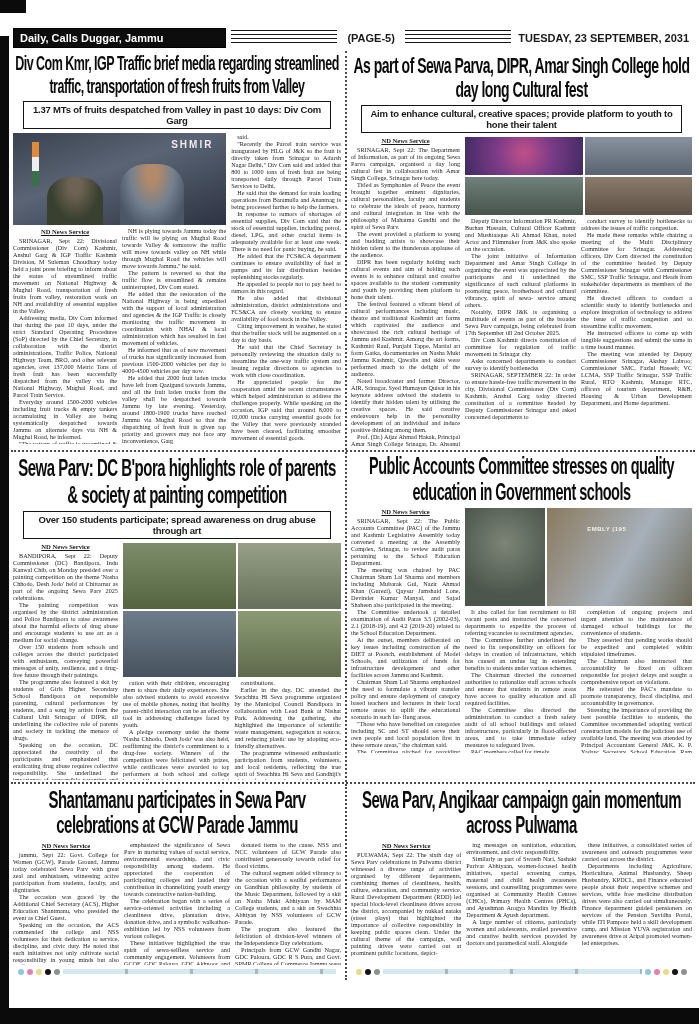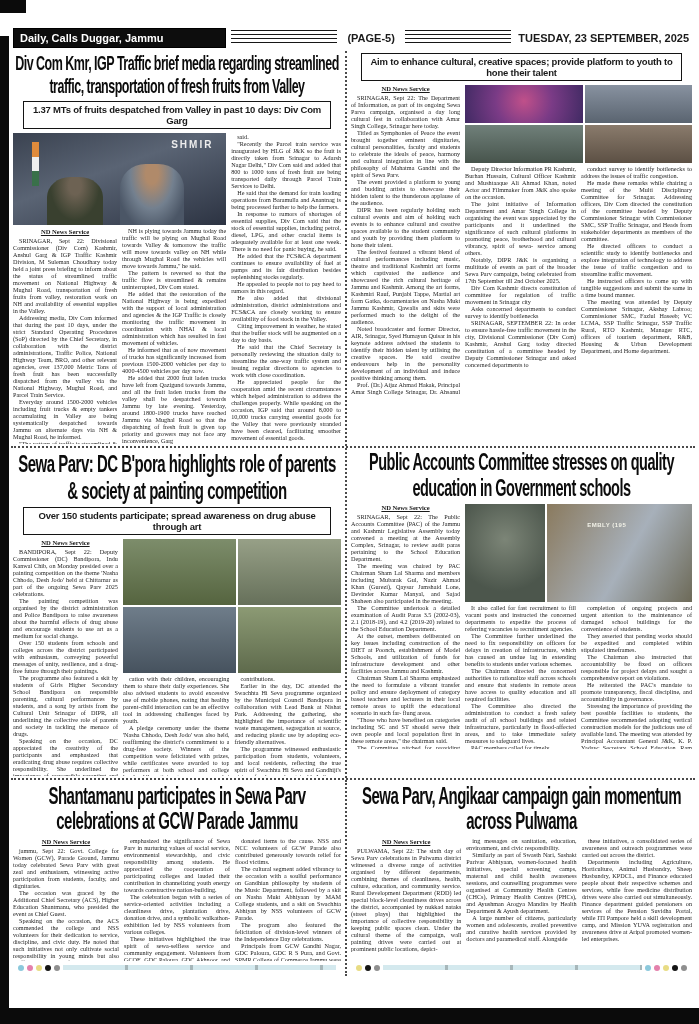--- a/index.html
+++ b/index.html
@@ -120,21 +120,21 @@
   <div class="corner-tl"></div>
   <div class="edge-left"></div>
 
   <div class="paper">
 
     <div class="masthead">
       <div class="mast-title">Daily, Calls Duggar, Jammu</div>
       <div class="mast-stripes"></div>
       <div class="mast-page">(PAGE-5)</div>
       <div class="mast-stripes"></div>
-      <div class="mast-date">TUESDAY, 23 SEPTEMBER, 2025</div>
+      <div class="mast-date">TUESDAY, 23 SEPTEMBER, 2031</div>
     </div>
 
     <div class="band">
       <div class="half l">
         <div class="h-wrap wA">
             <h1 class="headline hA">Div Com Kmr, IGP Traffic brief media regarding streamlined traffic, transportation of fresh fruits from Valley</h1>
           </div>
         <div class="subbar">1.37 MTs of fruits despatched from Valley in past 10 days: Div Com Garg</div>
         <div class="bodyA">
           <div class="bodyA-left">
@@ -176,20 +176,23 @@
                 <p>He also added that divisional administration, district administrations and FCS&amp;CA are closely working to ensure availability of food stock in the Valley.</p>
                 <p>Citing improvement in weather, he stated that the buffer stock will be augmented on a day to day basis.</p>
                 <p>He said that the Chief Secretary is personally reviewing the situation daily to streamline the one-way traffic system and issuing regular directions to agencies to work with close coordination.</p>
                 <p>He appreciated people for the cooperation amid the recent circumstances which helped administration to address the challenges properly. While speaking on the occasion, IGP said that around 8,000 to 10,000 trucks carrying essential goods for the Valley that were previously stranded have been cleared, facilitating smoother movement of essential goods.</p>
               </div>
           </div>
         </div>
       </div>
 
       <div class="half r">
+        <div class="h-wrap wB">
+            <h1 class="headline hB">As part of Sewa Parva, DIPR, Amar Singh College hold day long Cultural fest</h1>
+          </div>
         <div class="subbar">Aim to enhance cultural, creative spaces; provide platform to youth to hone their talent</div>
         <div class="bodyB">
           <div class="colB1 col">
             <div class="byline">ND News Service</div>
             <div class="btxt">
                 <p>SRINAGAR, Sept 22: The Department of Information, as part of its ongoing Sewa Parva campaign, organised a day long cultural fest in collaboration with Amar Singh College, Srinagar here today.</p>
                 <p>Titled as Symphonies of Peace the event brought together eminent dignitaries, cultural personalities, faculty and students to celebrate the ideals of peace, harmony and cultural integration in line with the philosophy of Mahatma Gandhi and the spirit of Sewa Parv.</p>
                 <p>The event provided a platform to young and budding artists to showcase their hidden talent to the thunderous applause of the audience.</p>
                 <p>DIPR has been regularly holding such cultural events and aim of holding such events is to enhance cultural and creative spaces available to the student community and youth by providing them platform to hone their talent.</p>
                 <p>The festival featured a vibrant blend of cultural performances including music, theatre and traditional Kashmiri art forms which captivated the audience and showcased the rich cultural heritage of Jammu and Kashmir. Among the art forms, Kashmiri Rauf, Punjabi Tappe, Martial art form Gatka, documentaries on Nasha Mukt Jammu Kashmir, Qawalis and skits were performed much to the delight of the audience.</p>

